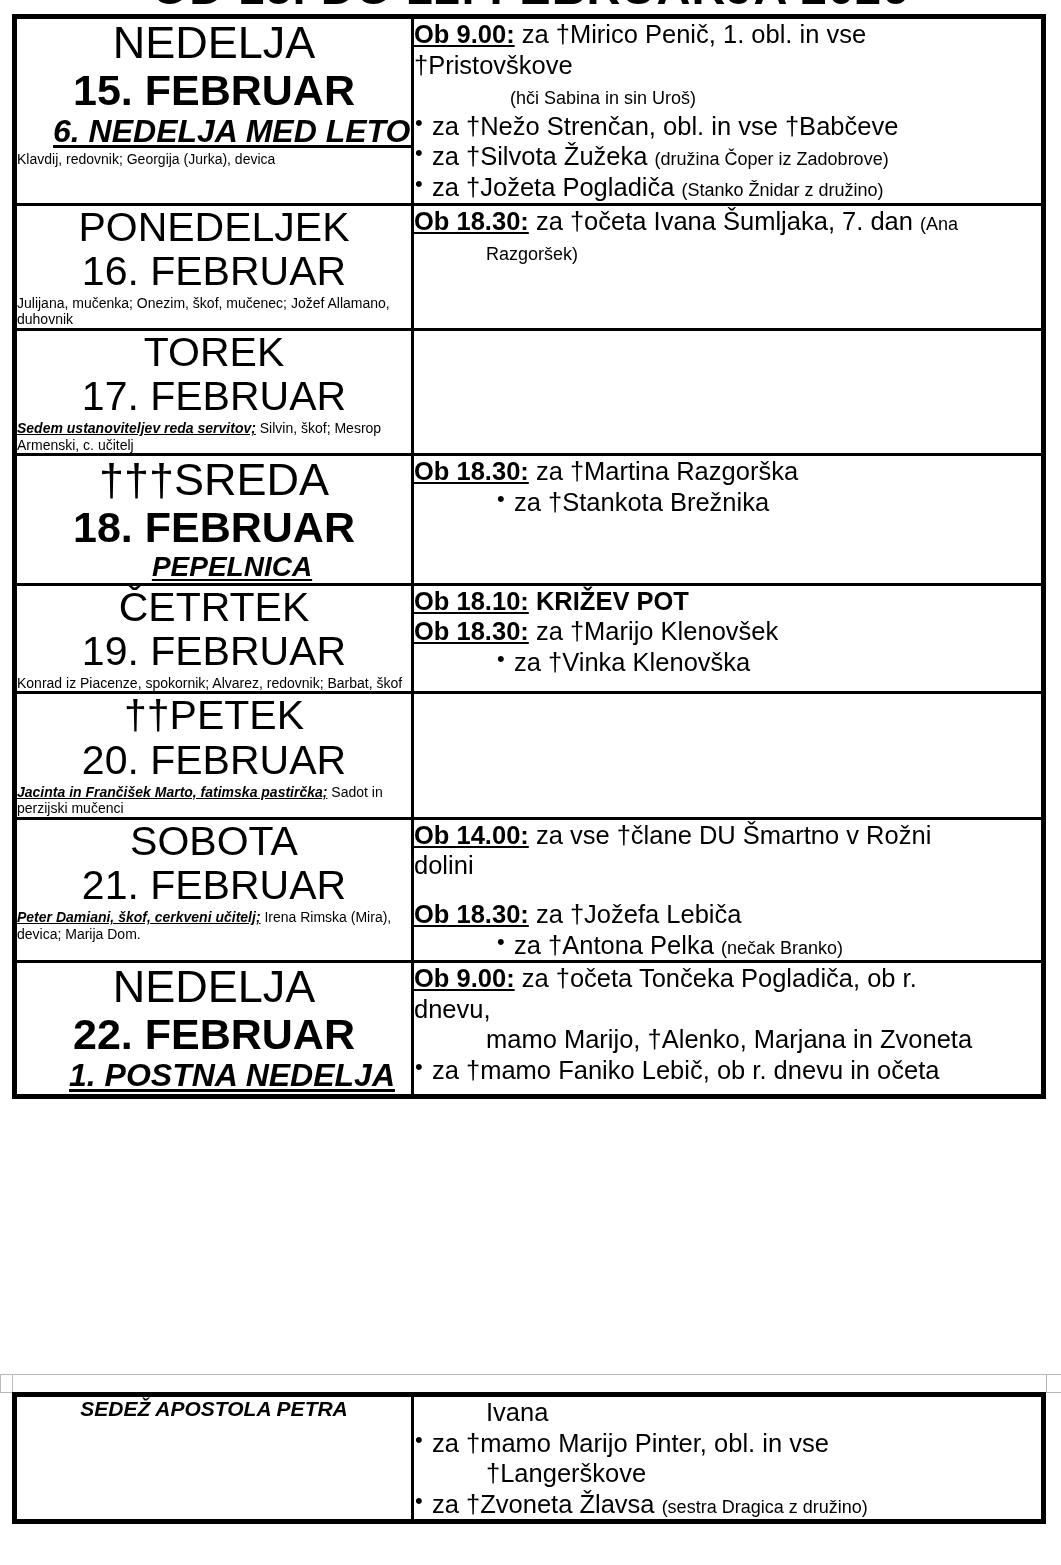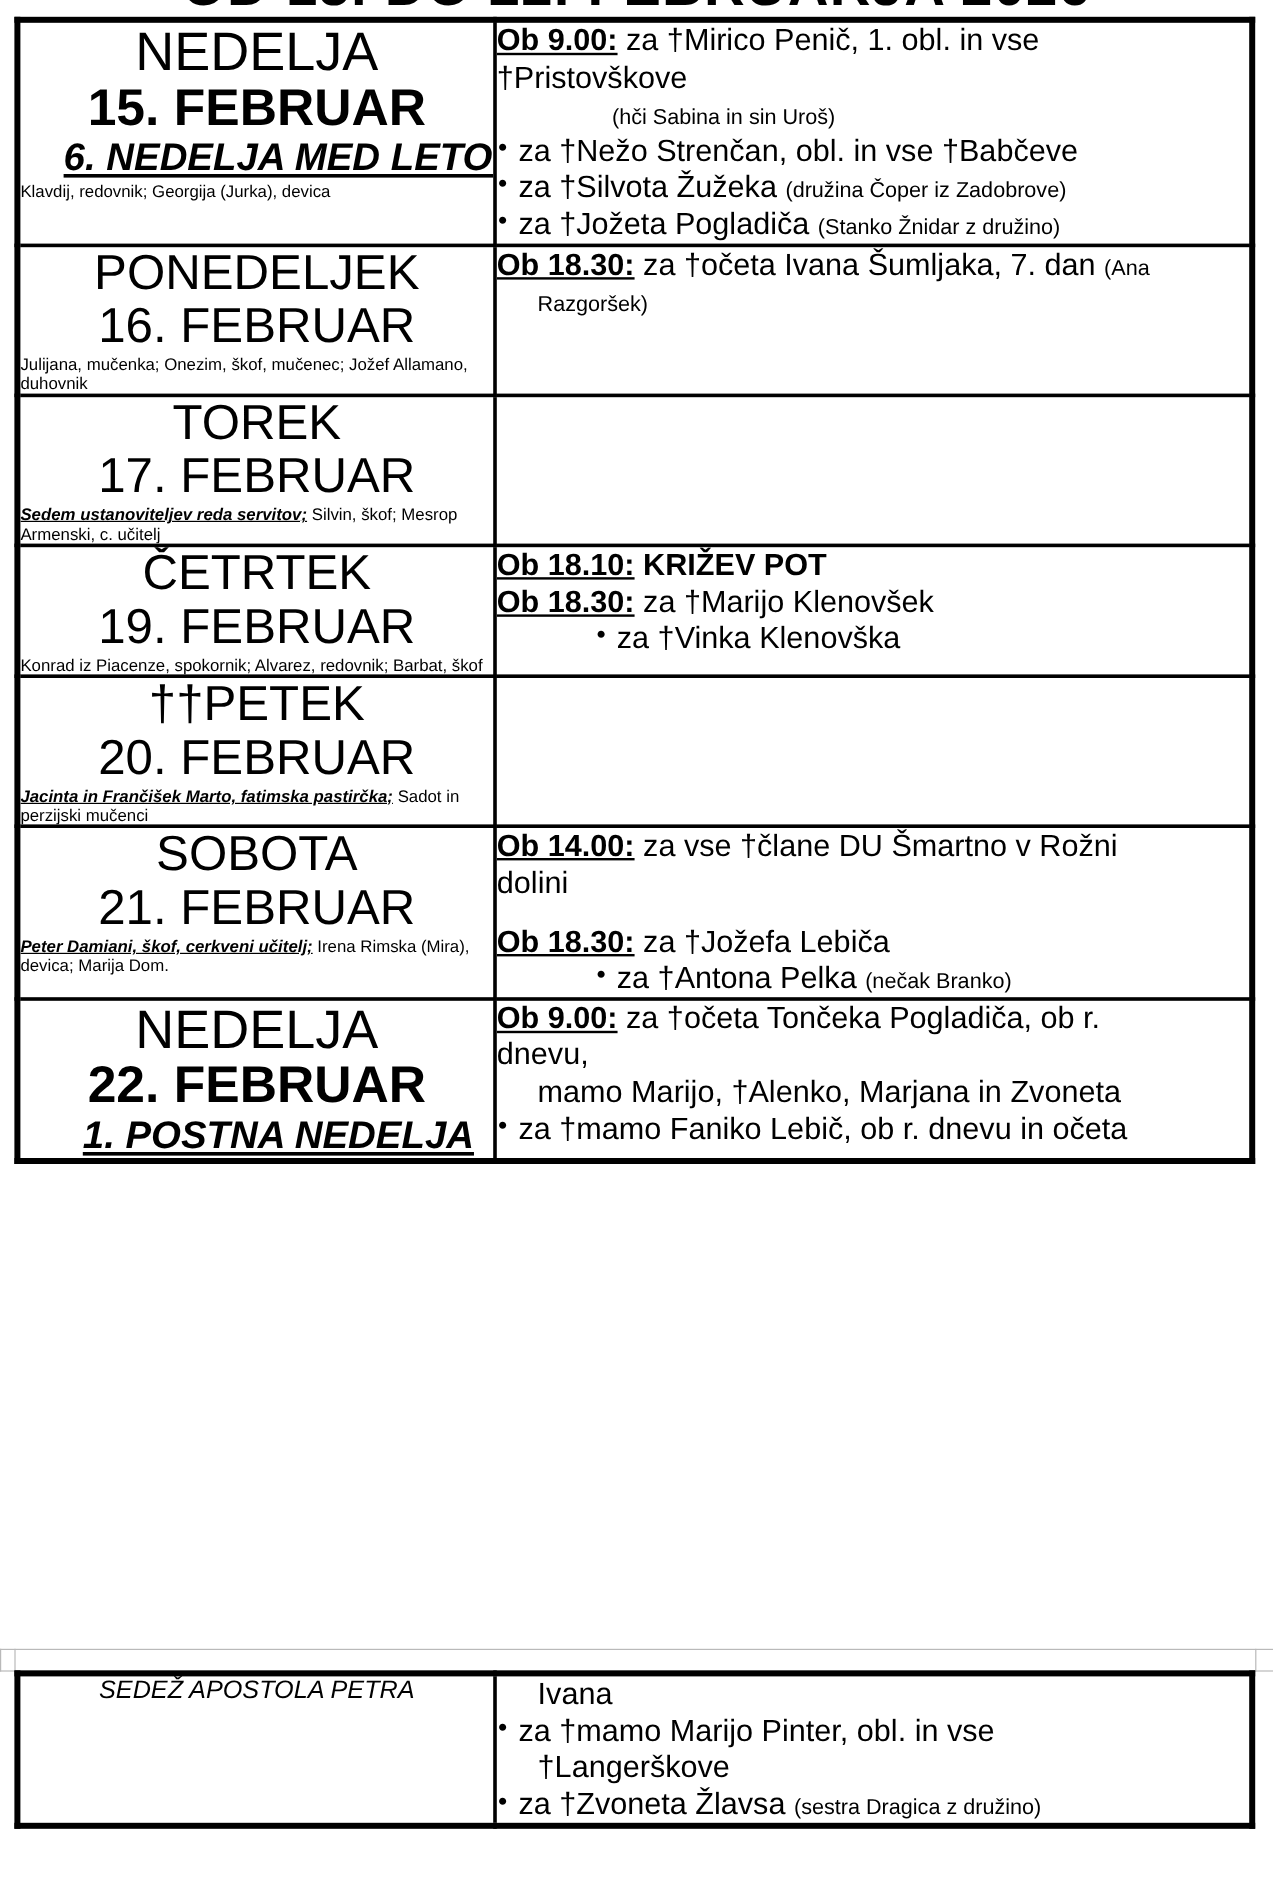--- a/index.html
+++ b/index.html
@@ -85,21 +85,21 @@
 
   
   .mass { font-size: 25.5px; line-height: 1.2; }
   .mass .t {
     font-weight: bold;
     text-decoration: underline;
     text-underline-offset: 2px;
   }
   .mass .sm { font-size: 18px; }
   .mline { margin: 0; }
-  .mline.indent { padding-left: 34px; }
+  .mline.indent { padding-left: 72px; }
   .mline.indent2 { padding-left: 96px; }
   .bul { position: relative; padding-left: 18px; }
   .bul::before {
     content: "\2022";
     position: absolute; left: 1px; top: -1px;
     font-size: 22px;
   }
   .bul.mid { padding-left: 100px; }
   .bul.mid::before { left: 83px; }
   .gap { height: 18px; }
@@ -129,21 +129,21 @@
   table.bot td {
     border: 3px solid #000;
     vertical-align: top;
     padding: 0;
   }
   td.botleft { width: 398px; padding: 7px 4px; }
   td.botright { width: 631px; padding: 3px 2px 4px 6px; }
   .botfeast {
     text-align: center;
     font-style: italic;
-    font-weight: normal;
+    font-weight: bold;
     font-size: 21px;
     line-height: 1.1;
     white-space: nowrap;
   }
 </style>
 </head>
 <body>
 
 <div class="banner">OD 15. DO 22. FEBRUARJA 2026</div>
 
@@ -182,20 +182,33 @@
           </td>
         </tr>
         <tr>
           <td class="daycell">
             <div class="dayname">TOREK</div>
             <div class="daydate">17. FEBRUAR</div>
             <div class="saints"><i>Sedem ustanoviteljev reda servitov;</i><span> Silvin, škof; Mesrop Armenski, c. učitelj</span></div>
           </td>
           <td class="masscell">
             <div class="mass"></div>
+          </td>
+        </tr>
+        <tr>
+          <td class="daycell">
+            <div class="dayname big">†††SREDA</div>
+            <div class="daydate big">18. FEBRUAR</div>
+            <div class="feast">PEPELNICA</div>
+          </td>
+          <td class="masscell">
+            <div class="mass">
+              <div class="mline"><span class="t">Ob 18.30:</span><span> za †Martina Razgorška</span></div>
+              <div class="mline bul mid"><span>za †Stankota Brežnika</span></div>
+            </div>
           </td>
         </tr>
         <tr>
           <td class="daycell">
             <div class="dayname">ČETRTEK</div>
             <div class="daydate">19. FEBRUAR</div>
             <div class="saints"><span>Konrad iz Piacenze, spokornik; Alvarez, redovnik; Barbat, škof</span></div>
           </td>
           <td class="masscell">
             <div class="mass">

